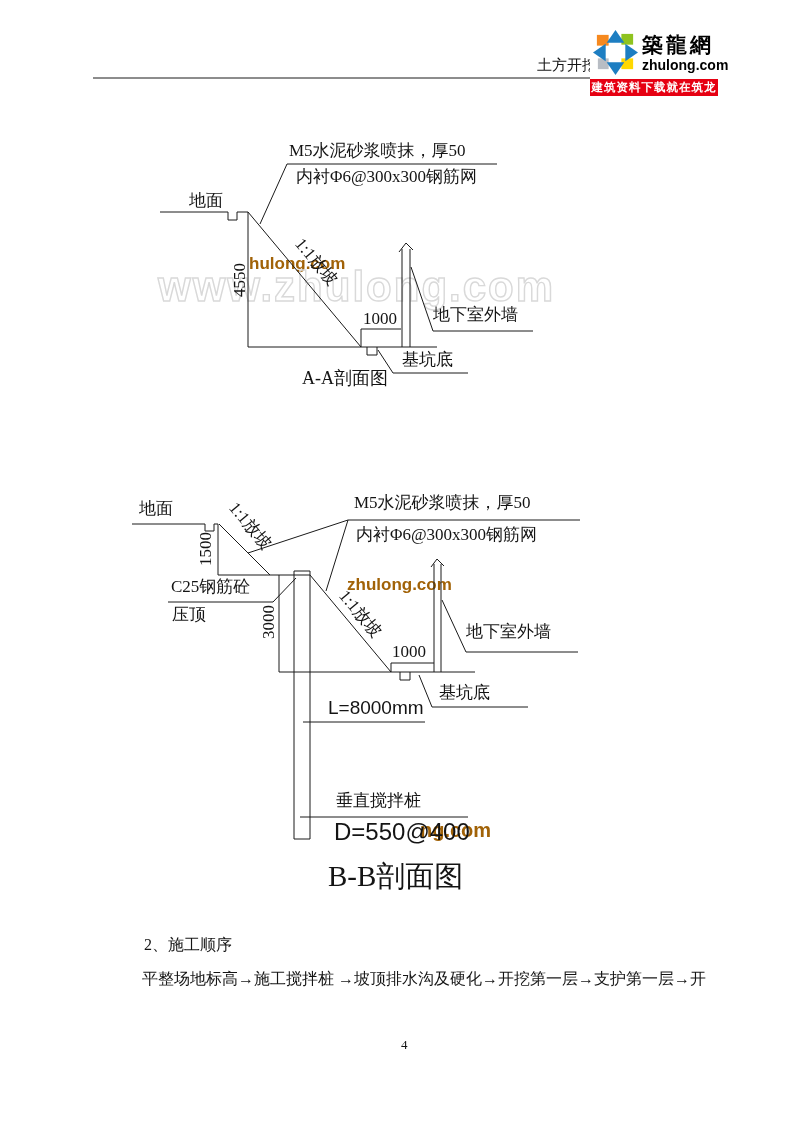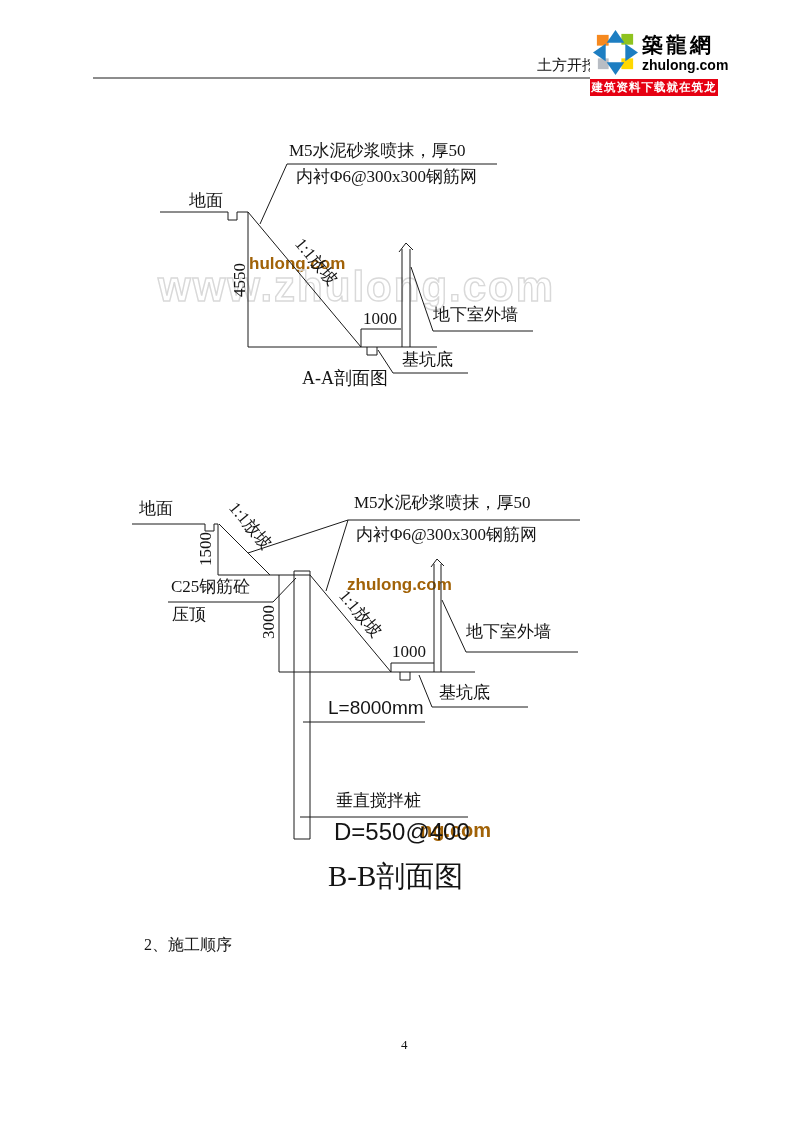--- a/index.html
+++ b/index.html
@@ -111,15 +111,16 @@
   <div class="txt rot" style="left:360px;top:614px;transform:translate(-50%,-50%) rotate(50deg);">1:1放坡</div>
   <div class="txt" style="left:392px;top:643px;">1000</div>
   <div class="txt" style="left:466px;top:623px;">地下室外墙</div>
   <div class="txt" style="left:439px;top:684px;">基坑底</div>
   <div class="txt bold sans" style="left:328px;top:698px;font-size:19px;">L=8000mm</div>
   <div class="txt" style="left:336px;top:792px;">垂直搅拌桩</div>
   <div class="txt bold sans" style="left:334px;top:819px;font-size:24px;">D=550@400</div>
   <div class="txt bold" style="left:328px;top:845px;font-size:29px;margin-top:16px;">B-B剖面图</div>
 
   <div class="txt body-txt" style="left:144px;top:937px;">2、施工顺序</div>
+  <div class="txt body-txt" style="left:142px;top:971px;">平整场地标高→施工搅拌桩 →坡顶排水沟及硬化→开挖第一层→支护第一层→开</div>
   <div class="txt pg-num" style="left:401px;top:1038px;">4</div>
 
 </div>
 
 </body></html>

